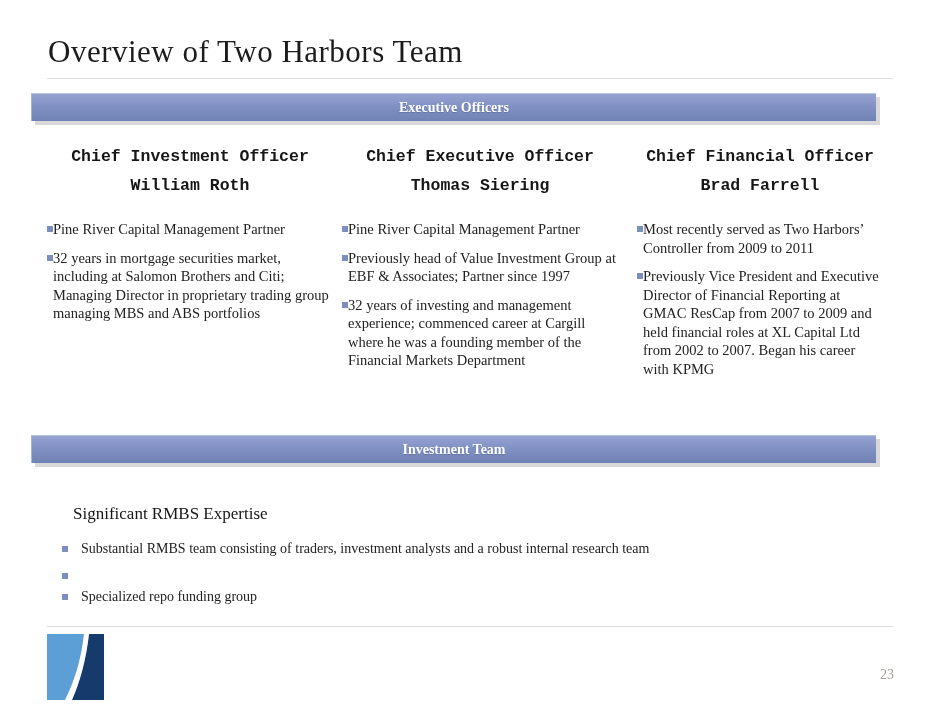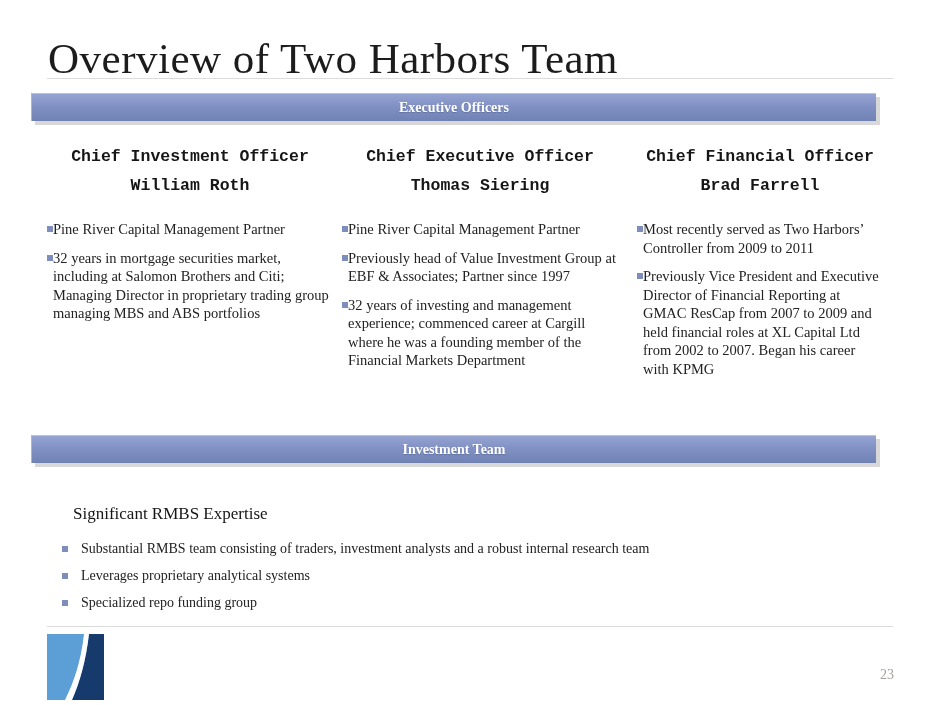--- a/index.html
+++ b/index.html
@@ -1,19 +1,19 @@
 <!DOCTYPE html>
 <html><head>
 <meta charset="utf-8">
 <style>
   html,body{margin:0;padding:0;background:#ffffff;}
   body{width:940px;height:705px;font-family:"Liberation Serif","DejaVu Serif",serif;}
   .slide{position:relative;width:940px;height:705px;background:#ffffff;overflow:hidden;}
 
-  .slide-title{position:absolute;left:48px;top:34px;margin:0;font-size:43px;font-weight:400;
+  .slide-title{position:absolute;left:48px;top:34px;margin:0;font-size:31px;font-weight:400;
     color:#1c1c1c;letter-spacing:0.5px;white-space:nowrap;}
 
   .rule{position:absolute;left:47px;width:846px;height:1px;background:#dcdcdc;}
   .rule-top{top:78px;}
   .rule-bottom{top:626px;}
 
   .banner{position:absolute;left:31px;width:844px;height:27px;
     background:linear-gradient(180deg,#95a3d1 0%,#8191c4 45%,#7081b3 100%);
     border-top:1px solid #b9c3e0;border-left:1px solid #a9b5d8;
     box-shadow:4px 4px 0 #d8d8d8;
@@ -113,21 +113,20 @@
 
   <div class="invest-block">
     <h2 class="invest-heading">Significant RMBS Expertise</h2>
     <ul class="bullets">
       <li>
         <span class="sq"></span>
         <span>Substantial RMBS team consisting of traders, investment analysts and a robust internal research team</span>
       </li>
       <li>
         <span class="sq"></span>
-        <span>Leverages proprietary analytical systems</span>
       </li>
       <li>
         <span class="sq"></span>
         <span>Specialized repo funding group</span>
       </li>
     </ul>
   </div>
 
   <div class="rule rule-bottom"></div>
 

